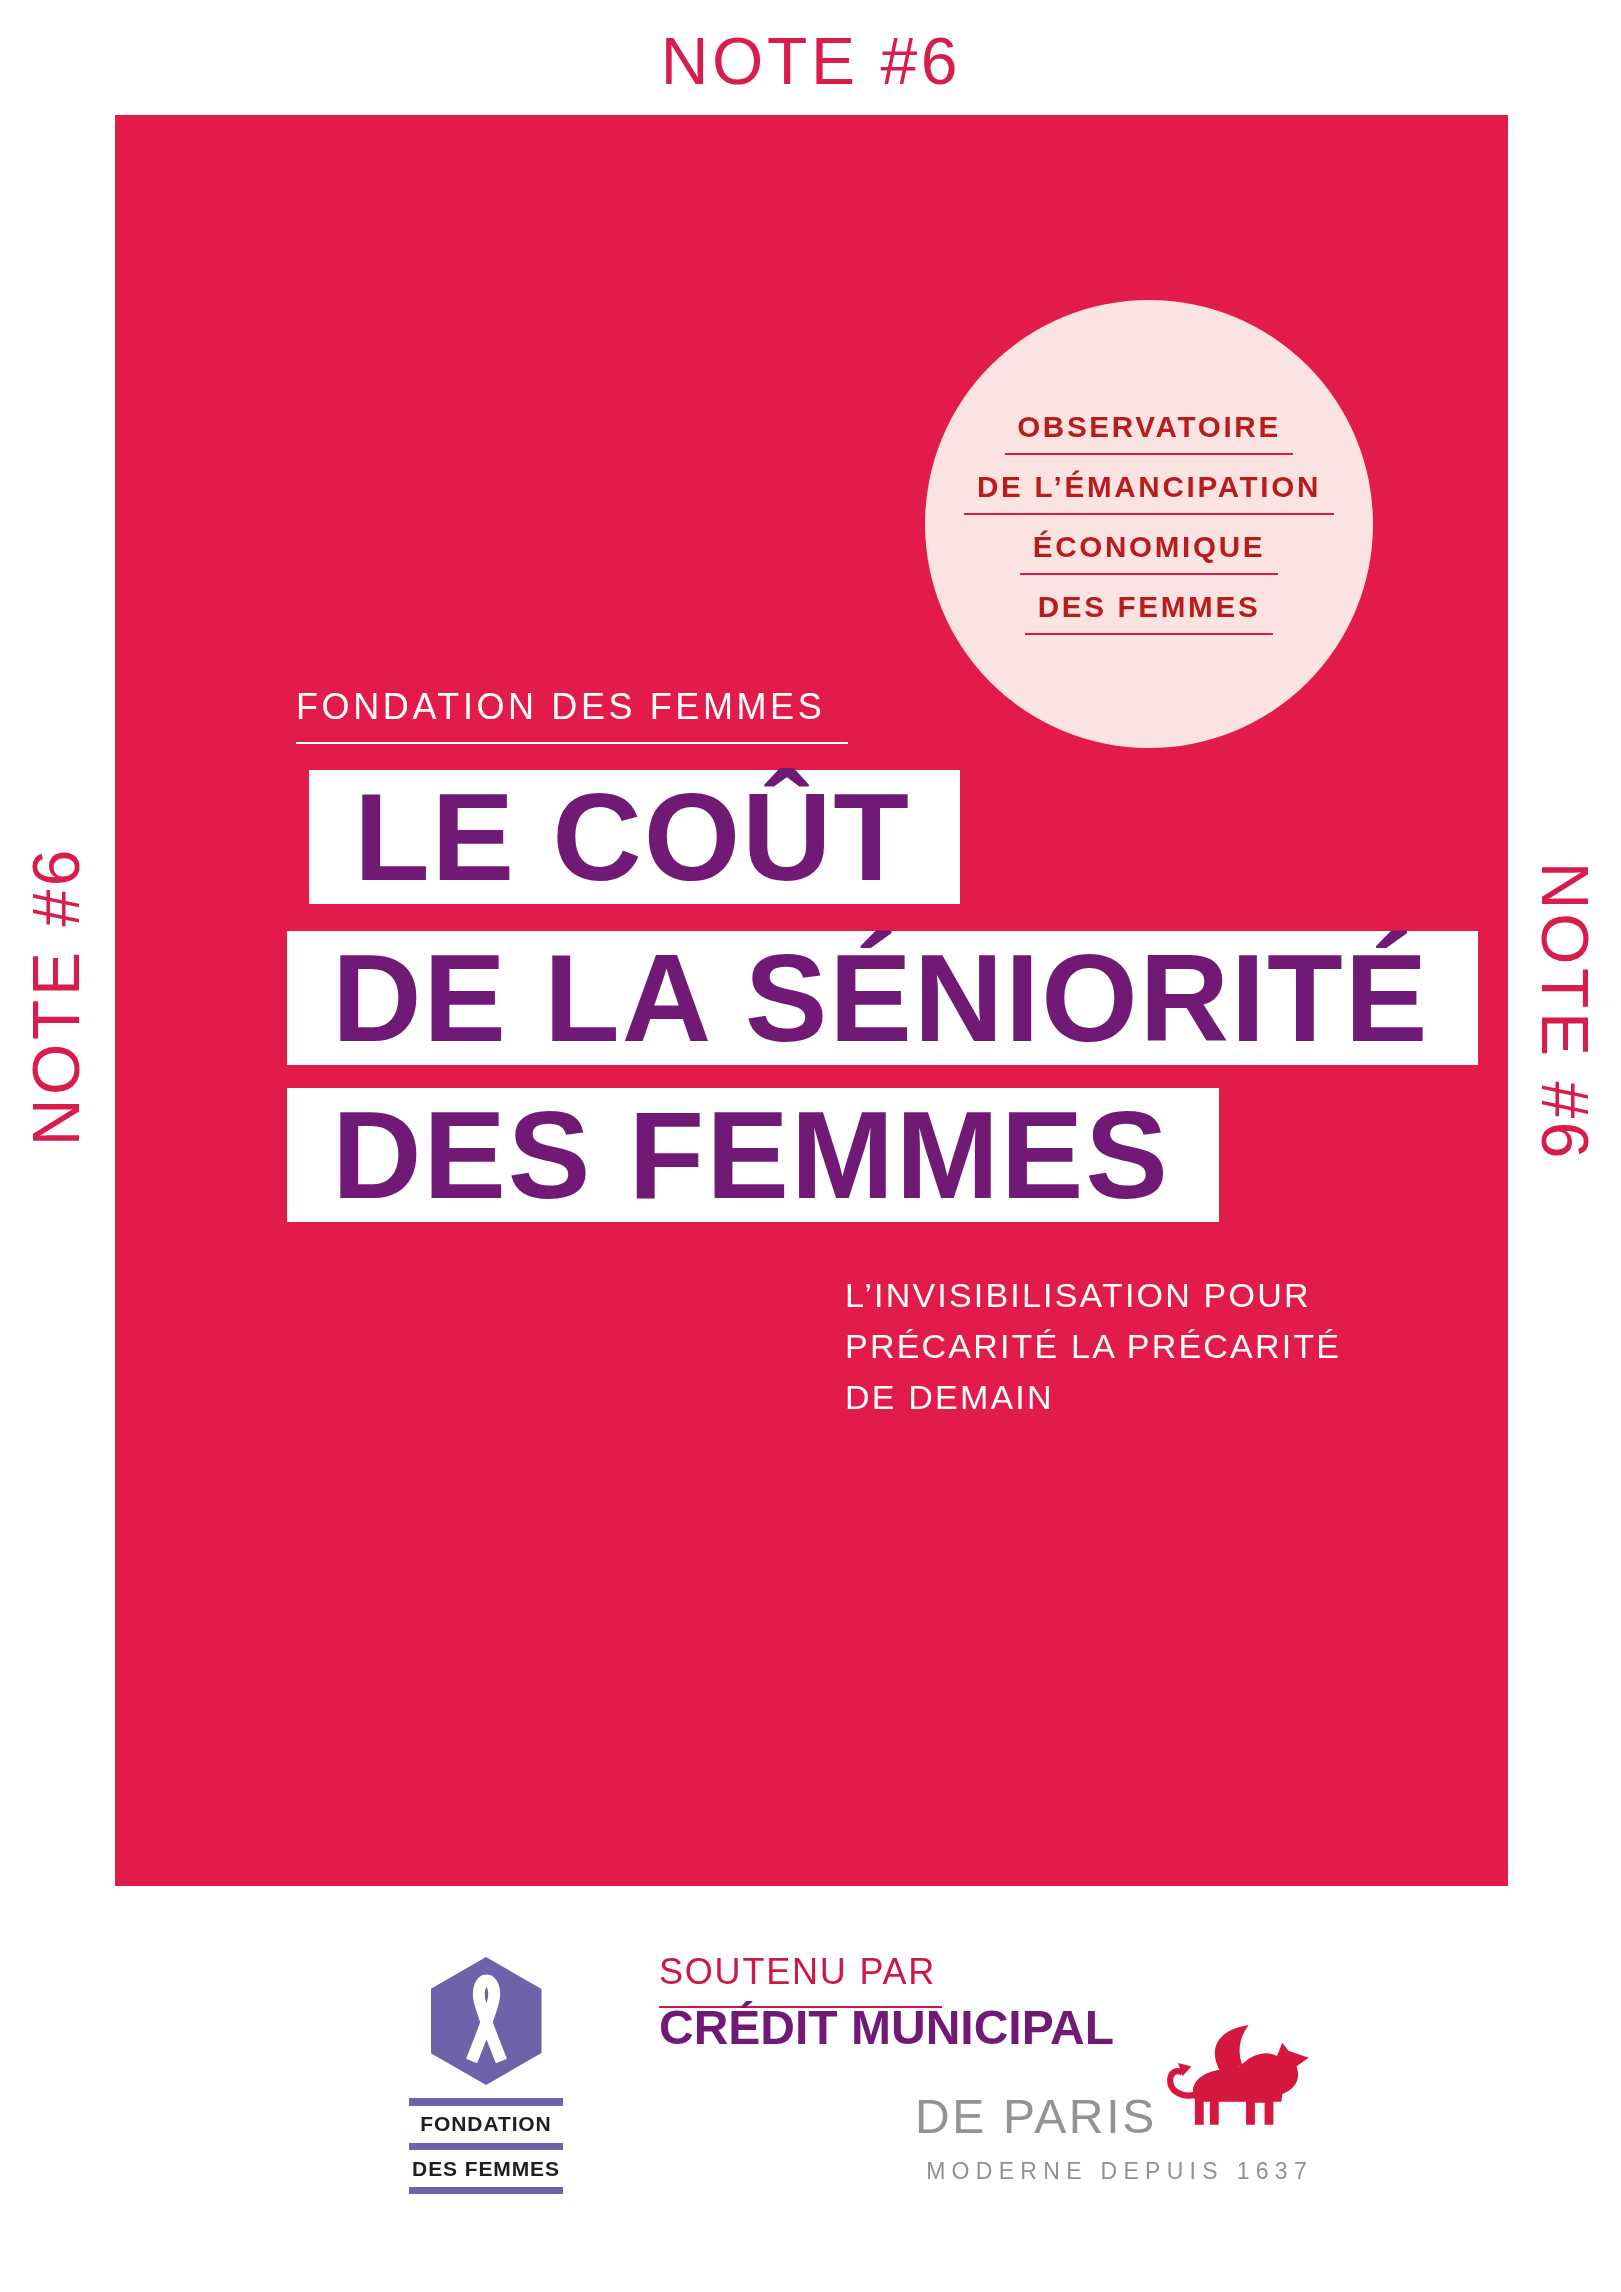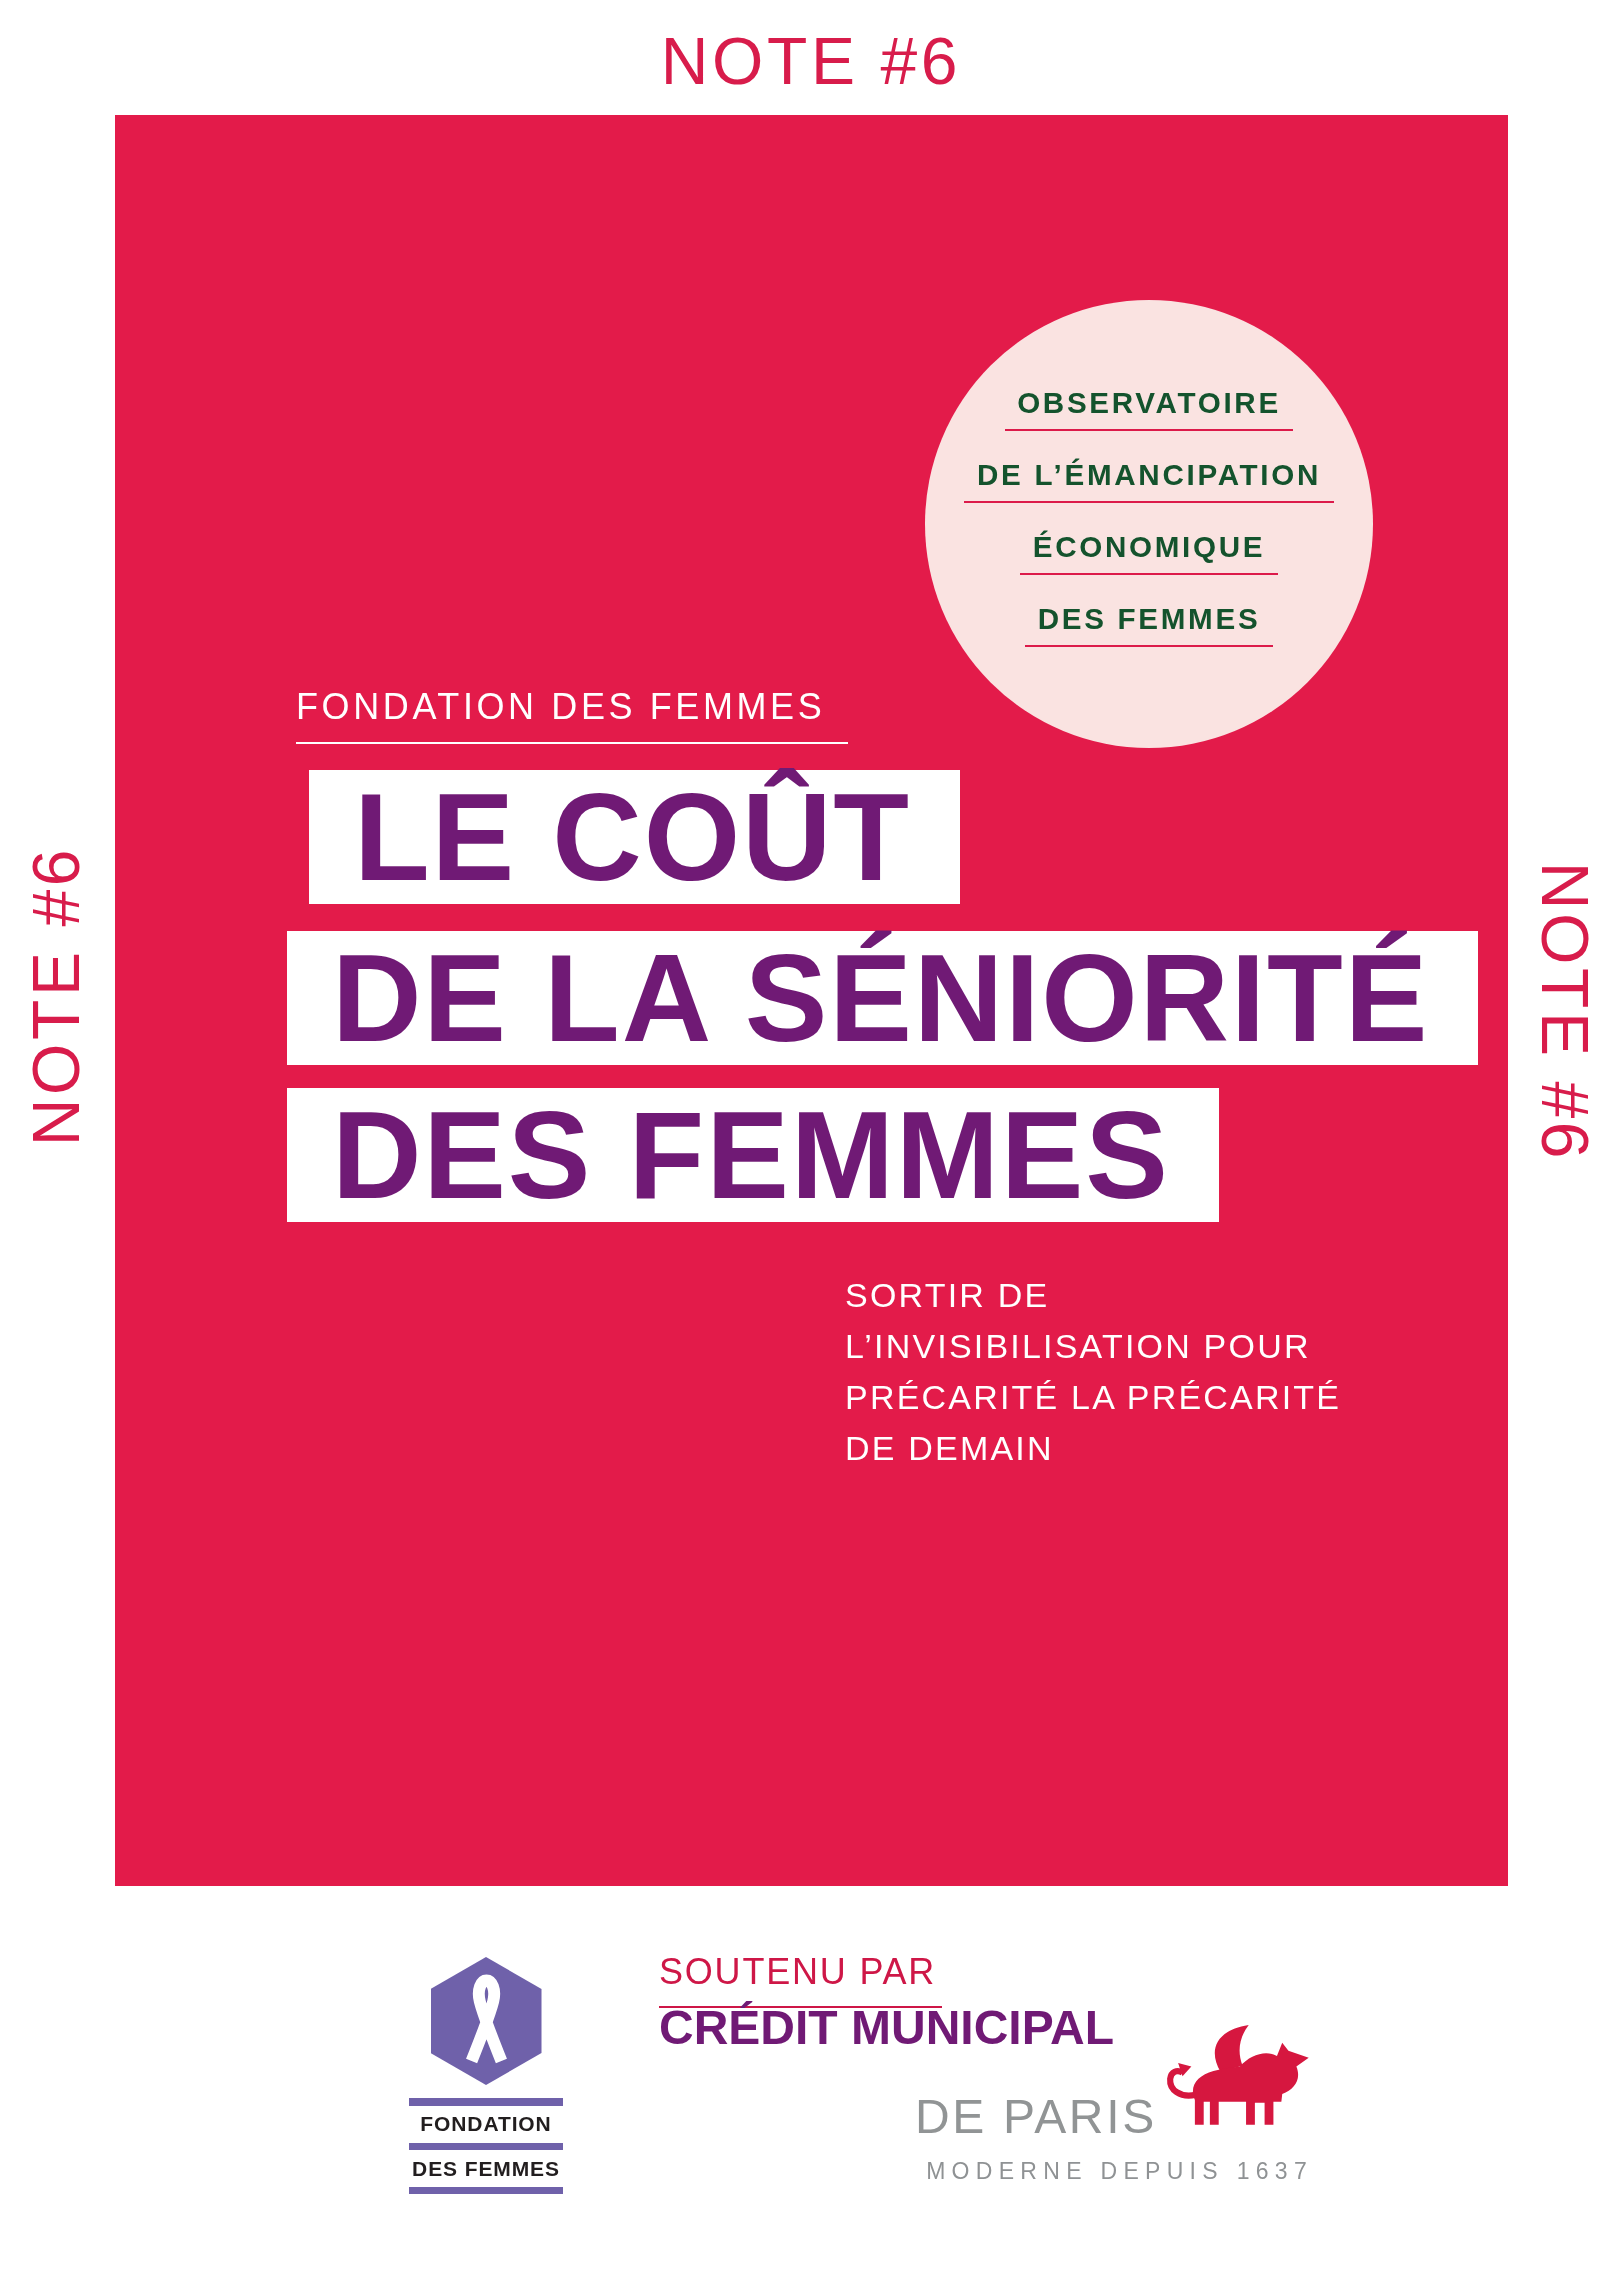--- a/index.html
+++ b/index.html
@@ -12,22 +12,22 @@
   .note-left  { position:absolute; left:56px;  top:996px; transform:translate(-50%,-50%) rotate(-90deg); }
   .note-right { position:absolute; left:1565px; top:1012px; transform:translate(-50%,-50%) rotate(90deg); }
 
   
   .panel { position:absolute; left:115px; top:115px; width:1393px; height:1771px; background:#E31B4A; }
 
   
   .badge { position:absolute; left:925px; top:300px; width:448px; height:448px; border-radius:50%;
            background:#FAE3E1; display:flex; flex-direction:column; align-items:center; justify-content:center;
            padding-top:12.5px; }
-  .badge-line { display:inline-block; color:#14532d; font-weight:700; font-size:29.6px; letter-spacing:2.7px;
-                border-bottom:2.7px solid #DC1A4A; padding:0 12.5px 9px 12.5px; margin-bottom:27px; white-space:nowrap; }
+  .badge-line { display:inline-block; color:#b91c1c; font-weight:700; font-size:29.6px; letter-spacing:2.7px;
+                border-bottom:2.7px solid #DC1A4A; padding:0 12.5px 9px 12.5px; margin-bottom:15px; white-space:nowrap; }
 
   
   .org { position:absolute; left:296px; top:686px; color:#ffffff; font-size:36px; letter-spacing:3.6px;
          font-weight:400; display:inline-block; border-bottom:2.7px solid #ffffff; padding:0 23px 14.3px 0; white-space:nowrap; }
 
   
   .title-box { position:absolute; display:inline-block; background:#ffffff; color:#701a75; font-weight:700;
                font-size:124px; line-height:134px; letter-spacing:1.8px; padding:0 49px 0 45px; white-space:nowrap; }
   .title-box.l1 { left:309px; top:770px; }
   .title-box.l2 { left:287px; top:931px; }
@@ -77,21 +77,20 @@
     <span class="badge-line">DES FEMMES</span>
   </div>
 
   <div class="org">FONDATION DES FEMMES</div>
 
   <div class="title-box l1">LE COÛT</div>
   <div class="title-box l2">DE LA SÉNIORITÉ</div>
   <div class="title-box l3">DES FEMMES</div>
 
   <div class="subtitle">
-    <div>SORTIR DE</div>
     <div>L’INVISIBILISATION POUR</div>
     <div>PRÉCARITÉ LA PRÉCARITÉ</div>
     <div>DE DEMAIN</div>
   </div>
 
   <div class="note-label note-left">NOTE #6</div>
   <div class="note-label note-right">NOTE #6</div>
 
   <div class="fdf-logo">
     <div class="hexagon">

